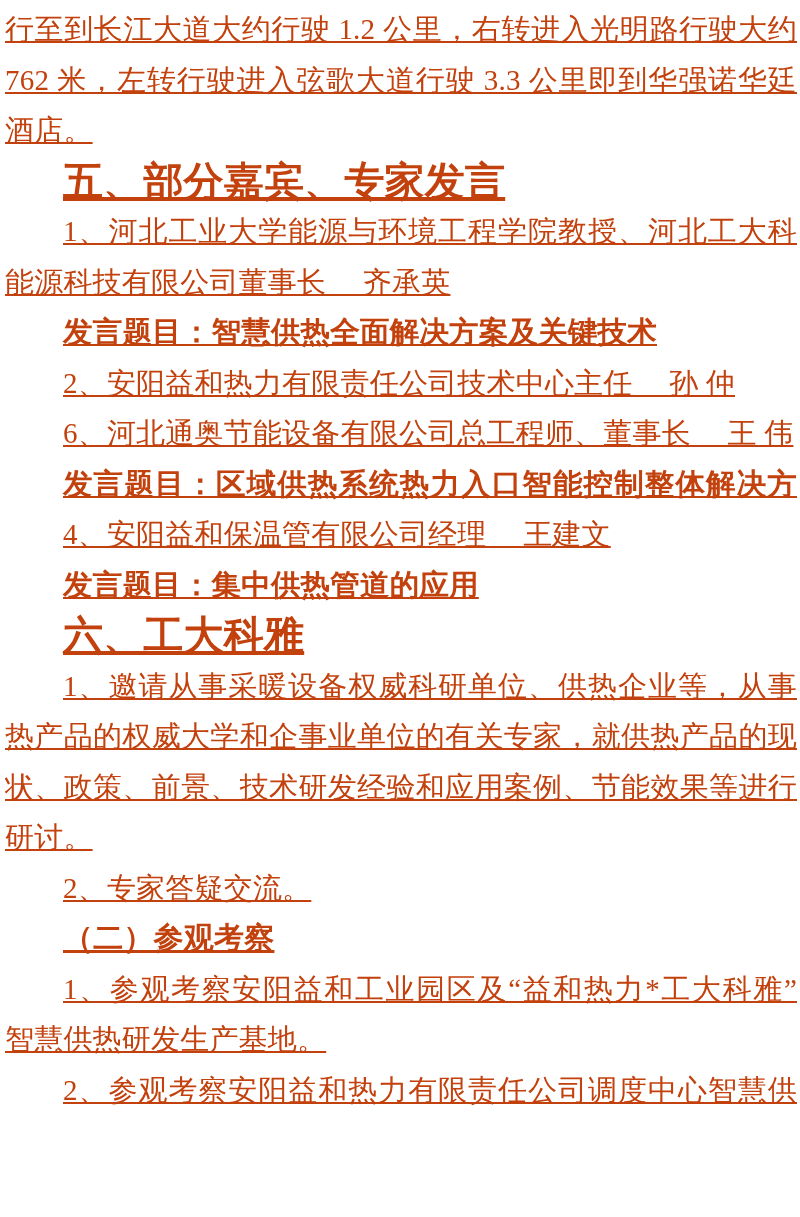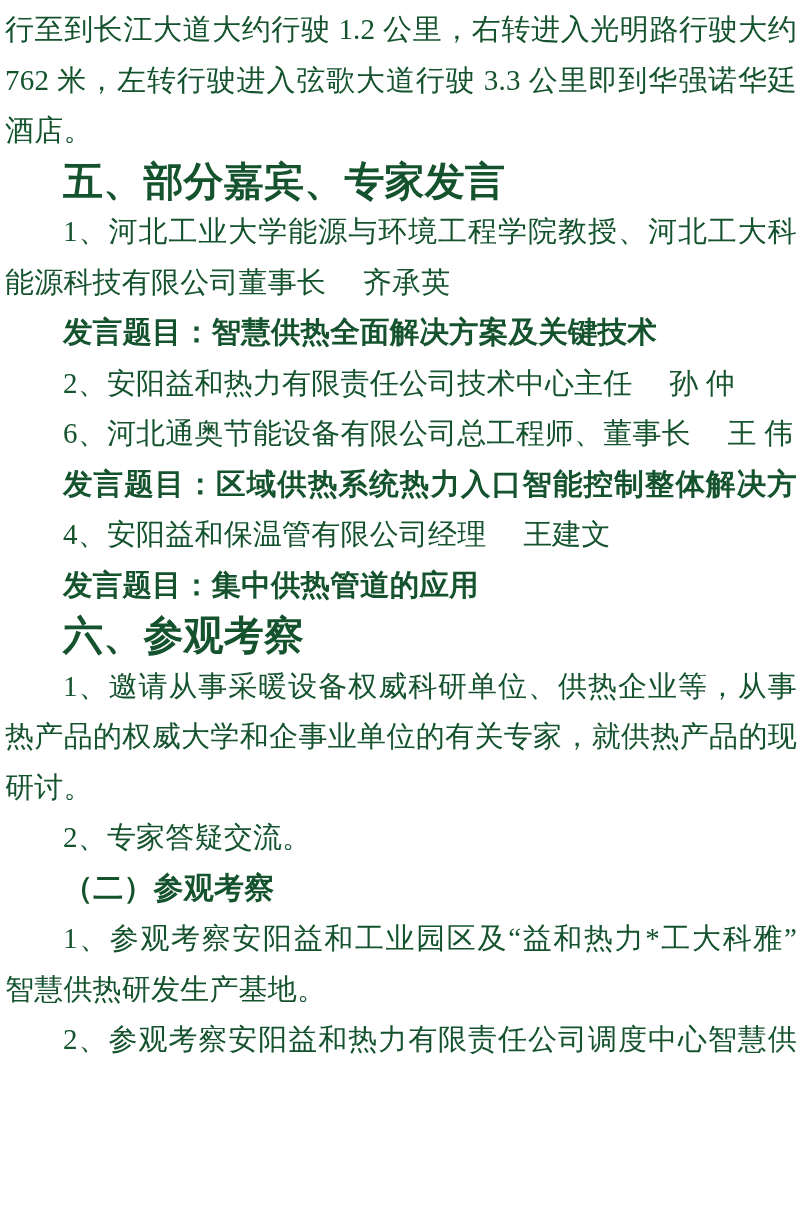--- a/index.html
+++ b/index.html
@@ -16,21 +16,22 @@
     box-sizing: border-box;
     padding: 4px 3px 0 5px;
     overflow: hidden;
   }
   .line {
     height: 50.5px;
     line-height: 50.5px;
     font-size: 29px;
     white-space: nowrap;
     letter-spacing: 0.2px;
-    color: #14532d;
+    color: #c2410c;
+    text-decoration: underline;
   }
   .line.indent { padding-left: 58px; }
   .line.flush {
     white-space: normal;
     text-align: justify;
     text-align-last: justify;
     text-justify: inter-character;
     overflow: hidden;
   }
   .f-body {
@@ -62,22 +63,23 @@
     <div class="line f-body">酒店。</div>
     <div class="line f-hei indent">五、部分嘉宾、专家发言</div>
     <div class="line f-body indent flush">1、河北工业大学能源与环境工程学院教授、河北工大科雅</div>
     <div class="line f-body">能源科技有限公司董事长　 齐承英</div>
     <div class="line f-topic indent">发言题目：智慧供热全面解决方案及关键技术</div>
     <div class="line f-body indent">2、安阳益和热力有限责任公司技术中心主任　 孙 仲</div>
     <div class="line f-body indent">6、河北通奥节能设备有限公司总工程师、董事长　 王 伟</div>
     <div class="line f-topic indent flush">发言题目：区域供热系统热力入口智能控制整体解决方案</div>
     <div class="line f-body indent">4、安阳益和保温管有限公司经理　 王建文</div>
     <div class="line f-topic indent">发言题目：集中供热管道的应用</div>
-    <div class="line f-hei indent">六、参观考察</div>
+    <div class="line f-hei indent">六、工大科雅</div>
     <div class="line f-body indent flush">1、邀请从事采暖设备权威科研单位、供热企业等，从事供</div>
     <div class="line f-body flush">热产品的权威大学和企事业单位的有关专家，就供热产品的现</div>
+    <div class="line f-body flush">状、政策、前景、技术研发经验和应用案例、节能效果等进行</div>
     <div class="line f-body">研讨。</div>
     <div class="line f-body indent">2、专家答疑交流。</div>
     <div class="line f-kai indent">（二）参观考察</div>
     <div class="line f-body indent flush">1、参观考察安阳益和工业园区及“益和热力*工大科雅”</div>
     <div class="line f-body">智慧供热研发生产基地。</div>
     <div class="line f-body indent flush">2、参观考察安阳益和热力有限责任公司调度中心智慧供热</div>
   </div>
 
 </body></html>

